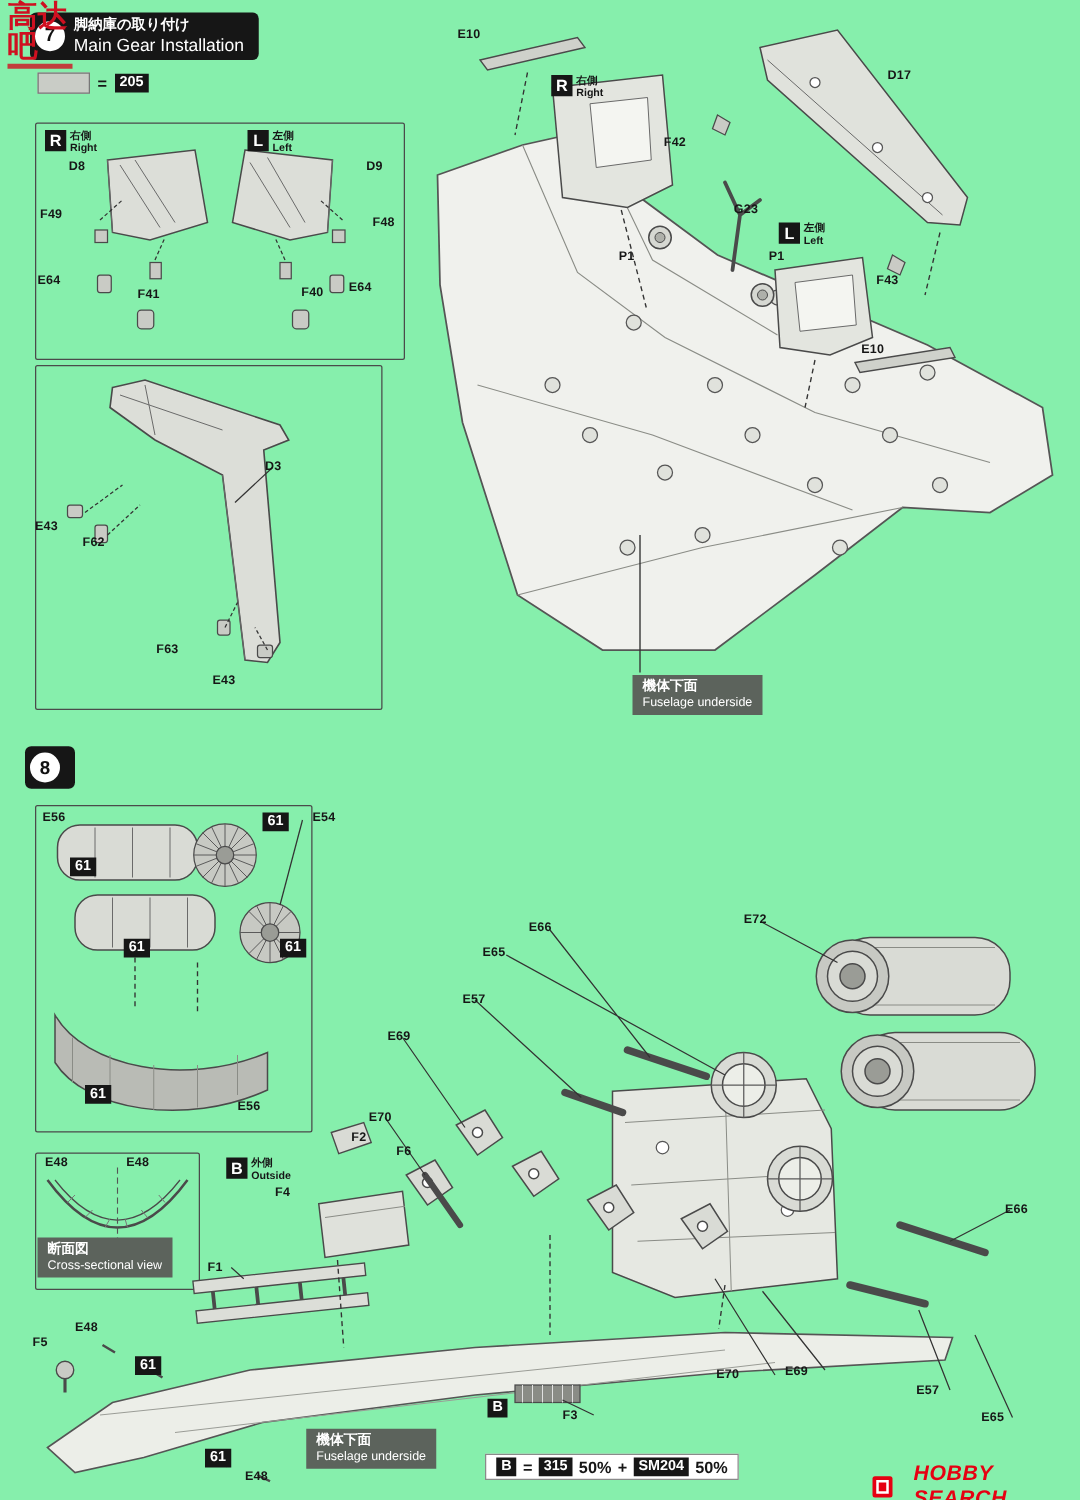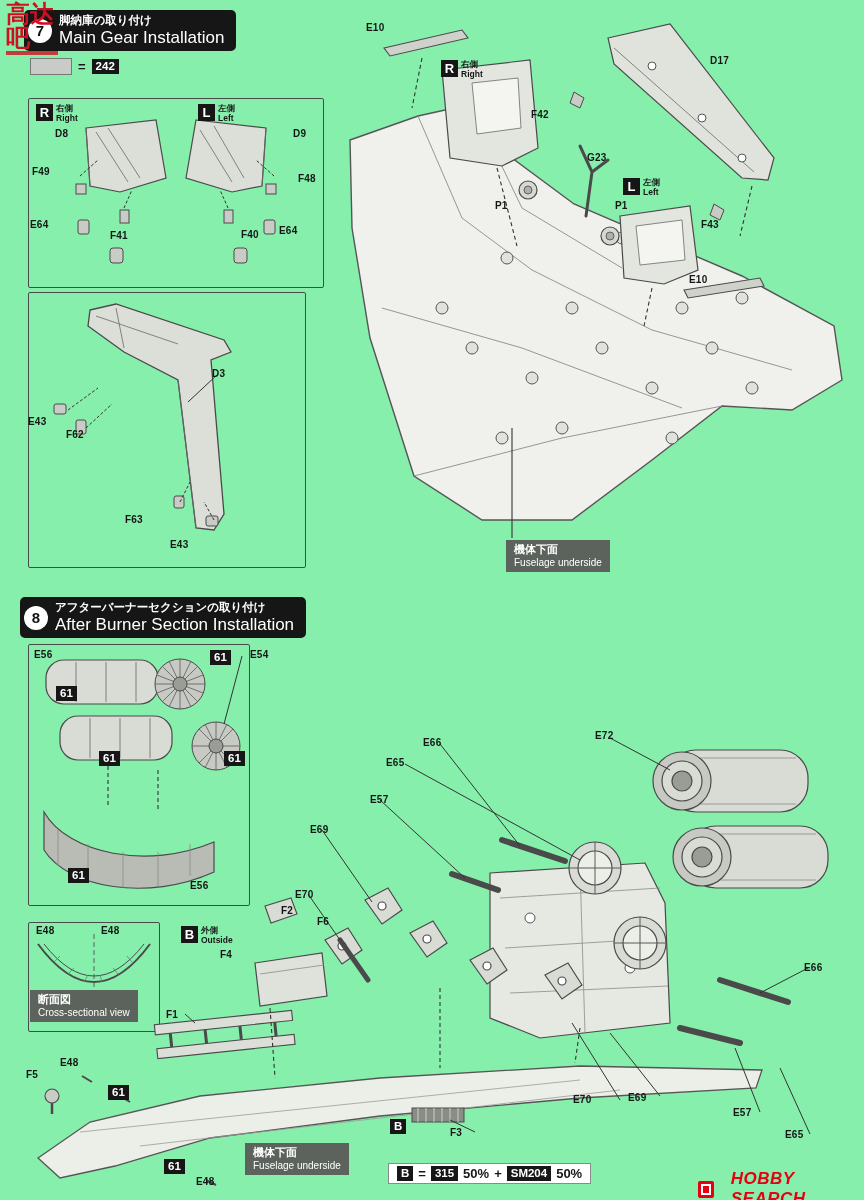--- a/index.html
+++ b/index.html
@@ -7,21 +7,21 @@
   body{font-family:"Liberation Sans",sans-serif}
   .page{position:relative;width:864px;height:1200px;background:#86efac;margin:0 auto;overflow:hidden}
 
   .callout{position:absolute;font-size:10px;font-weight:bold;color:#161616;white-space:nowrap;letter-spacing:.2px}
   .box{position:absolute;border:1.5px solid #4a4a4a;border-radius:2px}
   svg.art{position:absolute}
 
   .step-header{position:absolute;display:flex;align-items:center;gap:7px;background:#161616;color:#fff;border-radius:5px;padding:3px 12px 3px 4px;min-height:34px}
   .step-circle{flex:0 0 auto;width:24px;height:24px;border-radius:50%;background:#fff;color:#111;font-weight:bold;font-size:15px;display:flex;align-items:center;justify-content:center}
   .step-jp{font-size:11.5px;font-weight:bold;line-height:1.3}
-  .step-en{font-size:17px;line-height:1.2}
+  .step-en{font-size:14px;line-height:1.2}
 
   .chip{position:absolute;display:flex;align-items:center;gap:6px;font-size:13px;font-weight:bold;color:#161616}
   .swatch{width:42px;height:17px;background:#c9ccc6;border:1px solid #777}
   .pbadge{display:inline-block;background:#161616;color:#fff;font-weight:bold;font-size:11.5px;line-height:15px;padding:0 4px}
   .abs{position:absolute}
 
   .rl{position:absolute;display:flex;align-items:flex-start;gap:3px}
   .rl .sq{width:17px;height:17px;background:#161616;color:#fff;font-weight:bold;font-size:13px;display:flex;align-items:center;justify-content:center}
   .rl .txt{display:flex;flex-direction:column;font-size:8.5px;font-weight:bold;line-height:1.15;color:#161616}
 
@@ -52,21 +52,21 @@
     <span class="step-circle">7</span>
     <span>
       <span class="step-jp" style="display:block">脚納庫の取り付け</span>
       <span class="step-en" style="display:block">Main Gear Installation</span>
     </span>
   </div>
 
   <div class="chip" style="left:30px;top:58px">
     <span class="swatch"></span>
     <span>=</span>
-    <span class="pbadge">242</span>
+    <span class="pbadge">205</span>
   </div>
 
   <div class="box" style="left:28px;top:98px;width:296px;height:190px"></div>
   <svg class="art" style="left:28px;top:98px" width="296" height="190" viewBox="0 0 296 190">
     <g stroke="#4a4a4a" stroke-width="1.2" fill="#dcded8">
       <polygon points="58,30 128,22 138,80 92,94 62,88"></polygon>
       <polygon points="168,22 238,30 234,88 204,94 158,80"></polygon>
     </g>
     <g stroke="#6a6a6a" stroke-width="0.8" fill="none">
       <path d="M68,34 L100,84 M80,30 L112,80 M172,32 L204,84 M186,28 L216,80"></path>
@@ -189,43 +189,39 @@
   <span class="callout" style="left:366px;top:22px">E10</span>
   <span class="rl" style="left:441px;top:60px">
     <span class="sq">R</span>
     <span class="txt">
         <span>右側</span>
         <span>Right</span>
       </span>
   </span>
   <span class="callout" style="left:710px;top:55px">D17</span>
   <span class="callout" style="left:531px;top:109px">F42</span>
-  <span class="callout" style="left:587px;top:152px">G23</span>
+  <span class="callout" style="left:587px;top:162px">G23</span>
   <span class="callout" style="left:495px;top:200px">P1</span>
   <span class="rl" style="left:623px;top:178px">
     <span class="sq">L</span>
     <span class="txt">
         <span>左側</span>
         <span>Left</span>
       </span>
   </span>
   <span class="callout" style="left:615px;top:200px">P1</span>
   <span class="callout" style="left:701px;top:219px">F43</span>
   <span class="callout" style="left:689px;top:274px">E10</span>
   <div class="gray-label" style="left:506px;top:540px">
     <div class="jp">機体下面</div>
     <div class="en">Fuselage underside</div>
   </div>
 
   <div class="step-header" style="left:20px;top:597px">
     <span class="step-circle">8</span>
-    <span>
-      <span class="step-jp" style="display:block">アフターバーナーセクションの取り付け</span>
-      <span class="step-en" style="display:block">After Burner Section Installation</span>
-    </span>
   </div>
 
   <div class="box" style="left:28px;top:644px;width:222px;height:262px"></div>
   <svg class="art" style="left:28px;top:644px" width="222" height="262" viewBox="0 0 222 262">
     <rect x="18" y="16" width="112" height="44" rx="18" fill="#d9dbd5" stroke="#4a4a4a" stroke-width="1.2"></rect>
     <path d="M48,18 L48,58 M78,18 L78,58 M108,18 L108,58" stroke="#6a6a6a" stroke-width="0.8"></path>
     <g stroke="#4a4a4a" stroke-width="1">
       <circle cx="152" cy="40" r="25" fill="#c7c9c3"></circle>
       <g stroke="#5a5a5a" stroke-width="0.8">
         <path d="M152,15 L152,65 M127,40 L177,40 M134,22 L170,58 M170,22 L134,58 M141,17 L163,63 M163,17 L141,63 M129,31 L175,49 M175,31 L129,49"></path>

